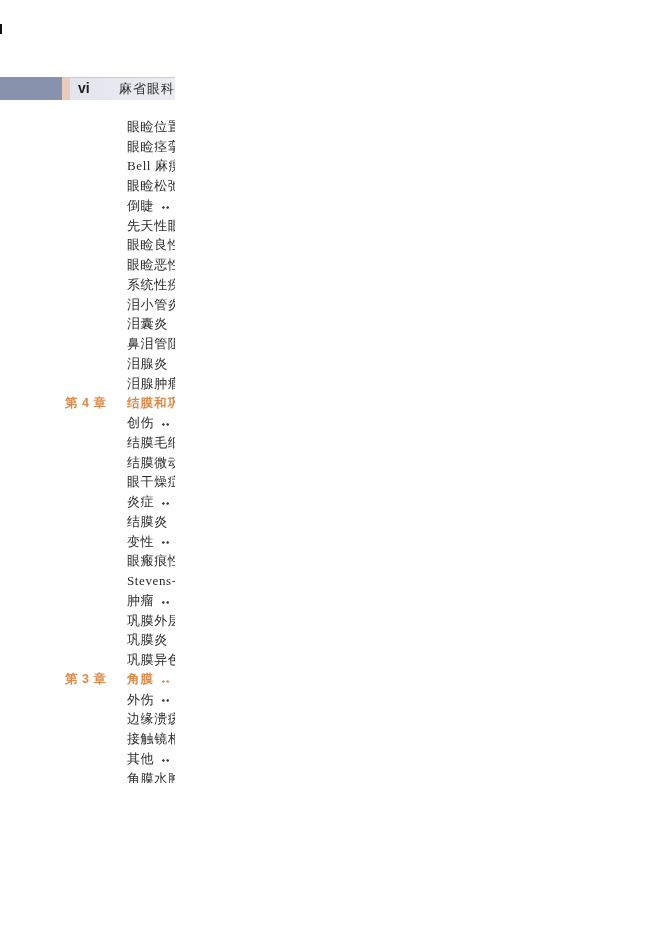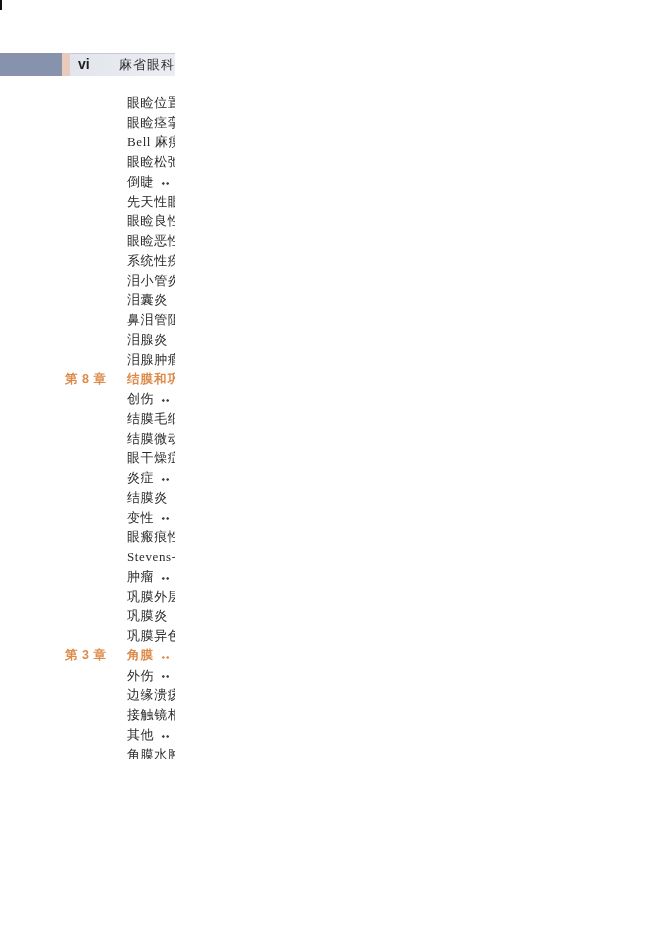--- a/index.html
+++ b/index.html
@@ -3,20 +3,21 @@
 <meta charset="utf-8">
 <style>
   html,body{margin:0;padding:0;background:#fff;}
   .page{
     position:relative;
     width:661px;height:759px;
     background:#fff;
     overflow:hidden;
     font-family:"Liberation Serif","DejaVu Serif",serif;
     color:#2b2b2b;
+    margin-top:24px;
   }
   
   .artifact{position:absolute;left:0;width:2px;height:10px;background:#111;}
   .artifact.top{top:0;}
   .artifact.bottom{top:912px;}
 
   
   .header-band{
     position:absolute;left:0;top:53px;width:661px;height:23px;
     background:linear-gradient(100deg,#dcdfe9 0%,#e9ebf1 22%,#f2f3f7 45%,#fbfbfd 62%,#ffffff 80%);
@@ -155,21 +156,21 @@
       <span class="leader"></span>
       <span class="page">107</span>
     </div>
       <div class="toc-row">
       <span class="ch-label"></span>
       <span class="title">泪腺肿瘤</span>
       <span class="leader"></span>
       <span class="page">109</span>
     </div>
       <div class="toc-row chapter-row">
-      <span class="ch-label">第 8 章</span>
+      <span class="ch-label">第 4 章</span>
       <span class="title">结膜和巩膜</span>
       <span class="leader"></span>
       <span class="page">111</span>
     </div>
       <div class="toc-row">
       <span class="ch-label"></span>
       <span class="title">创伤</span>
       <span class="leader"></span>
       <span class="page">111</span>
     </div>

